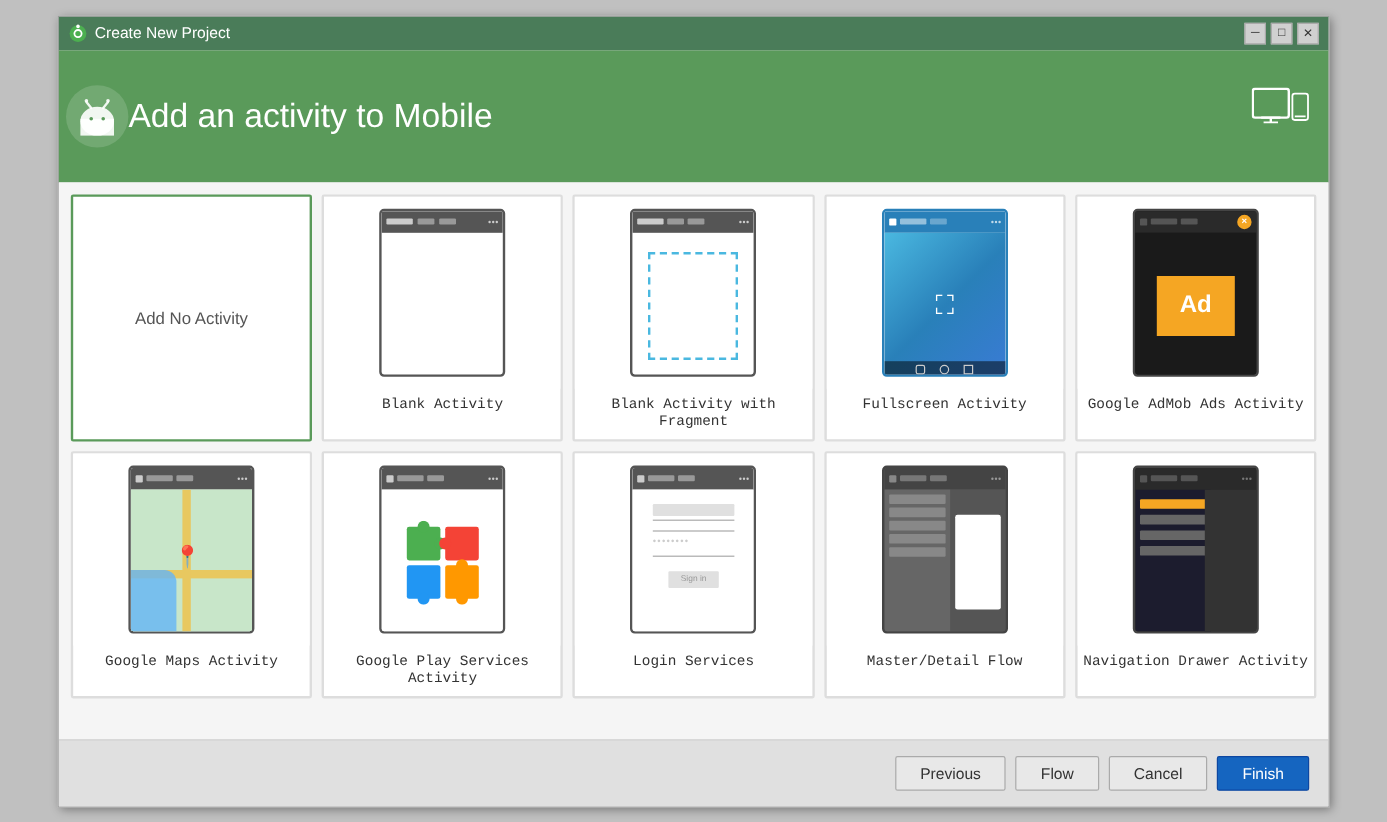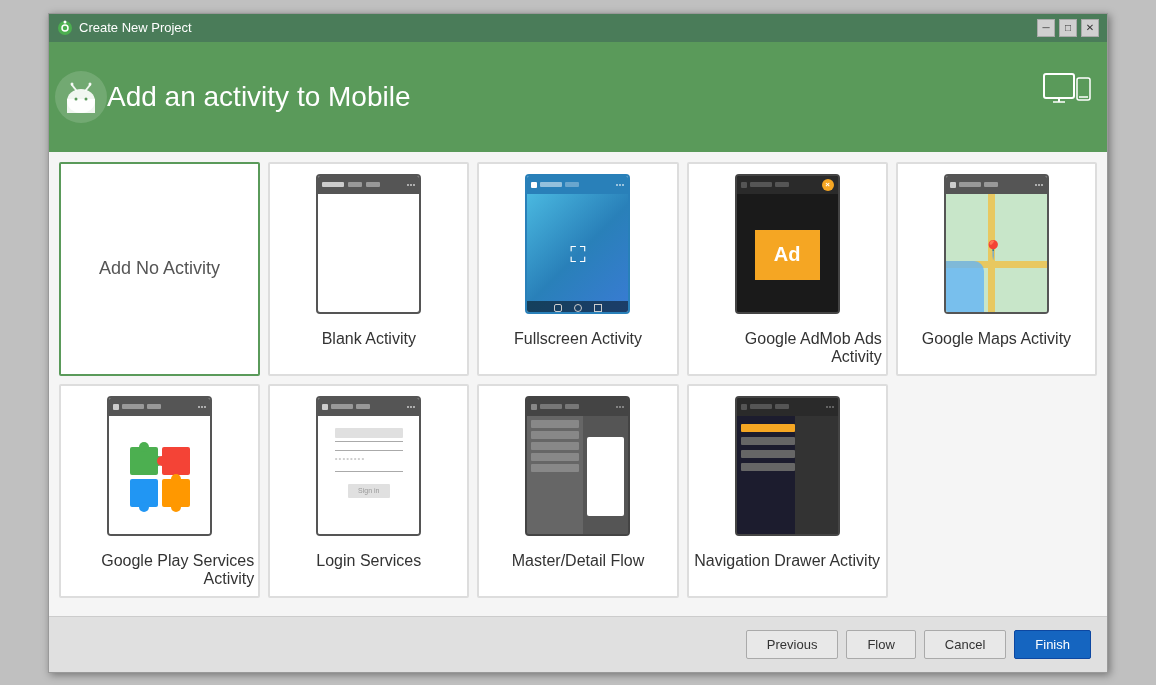--- a/index.html
+++ b/index.html
@@ -113,25 +113,26 @@
       width: 100%;
       height: 160px;
       background: #fff;
       display: flex;
       align-items: center;
       justify-content: center;
       position: relative;
       overflow: hidden;
     }
     .card-label {
-      font-size: 16px;
+      font-size: 12px;
       color: #333;
-      text-align: right;
+      text-align: center;
       margin-top: 6px;
       padding: 0 4px;
+      font-family: Liberation Mono, monospace;
     }
     
     .phone-mock {
       width: 105px;
       height: 140px;
       background: #fff;
       border: 2px solid #555;
       border-radius: 4px;
       position: relative;
       overflow: hidden;
@@ -256,21 +257,21 @@
         <rect x="34" y="5" width="13" height="22" rx="2" stroke="white" stroke-width="1.5"></rect>
         <line x1="36" y1="24" x2="45" y2="24" stroke="white" stroke-width="1.5"></line>
       </svg>
     </div>
   </div>
 
   <div class="content-area">
     <div class="grid">
 
       <div class="card add-no-activity">
-        <span style="color:#555;font-size:18px;">Add No Activity</span>
+        <span style="color:#555;font-size:14px;">Add No Activity</span>
       </div>
 
       <div class="card">
         <div class="card-preview">
           <div class="phone-mock blank-phone">
             <div class="phone-topbar">
               <div class="phone-topbar-dots">
                 <div class="phone-topbar-dot" style="background:#ccc; width:22px; height:5px; border-radius:1px;"></div>
                 <div style="width:14px; height:5px; background:#999; border-radius:1px; margin-left:2px;"></div>
                 <div style="width:14px; height:5px; background:#999; border-radius:1px; margin-left:2px;"></div>
@@ -280,20 +281,42 @@
                 <div style="width:2px;height:2px;background:#ccc;border-radius:50%;"></div>
                 <div style="width:2px;height:2px;background:#ccc;border-radius:50%;"></div>
               </div>
             </div>
             <div class="phone-body blank-phone" style="height:122px; padding:6px;"></div>
           </div>
         </div>
         <span class="card-label">Blank Activity</span>
       </div>
 
+      <div class="card">
+        <div class="card-preview">
+          <div class="phone-mock">
+            <div class="phone-topbar" style="background:#555;">
+              <div style="display:flex;align-items:center;gap:3px;">
+                <div style="width:22px;height:5px;background:#ccc;border-radius:1px;"></div>
+                <div style="width:14px;height:5px;background:#999;border-radius:1px;"></div>
+                <div style="width:14px;height:5px;background:#999;border-radius:1px;"></div>
+              </div>
+              <div style="display:flex;gap:1px;">
+                <div style="width:2px;height:2px;background:#ccc;border-radius:50%;"></div>
+                <div style="width:2px;height:2px;background:#ccc;border-radius:50%;"></div>
+                <div style="width:2px;height:2px;background:#ccc;border-radius:50%;"></div>
+              </div>
+            </div>
+            <div style="height:122px;display:flex;align-items:center;justify-content:center;">
+              <div style="width:75px;height:90px;border:2px dashed #4ab8e0;"></div>
+            </div>
+          </div>
+        </div>
+        <span class="card-label">Blank Activity with Fragment</span>
+      </div>
 
       <div class="card">
         <div class="card-preview">
           <div class="phone-mock" style="border-color:#2980b9;">
             <div class="phone-topbar" style="background:#2980b9;">
               <div style="display:flex;align-items:center;gap:3px;">
                 <div style="width:6px;height:6px;background:#fff;border-radius:1px;"></div>
                 <div style="width:22px;height:5px;background:rgba(255,255,255,0.5);border-radius:1px;"></div>
                 <div style="width:14px;height:5px;background:rgba(255,255,255,0.3);border-radius:1px;"></div>
               </div>

